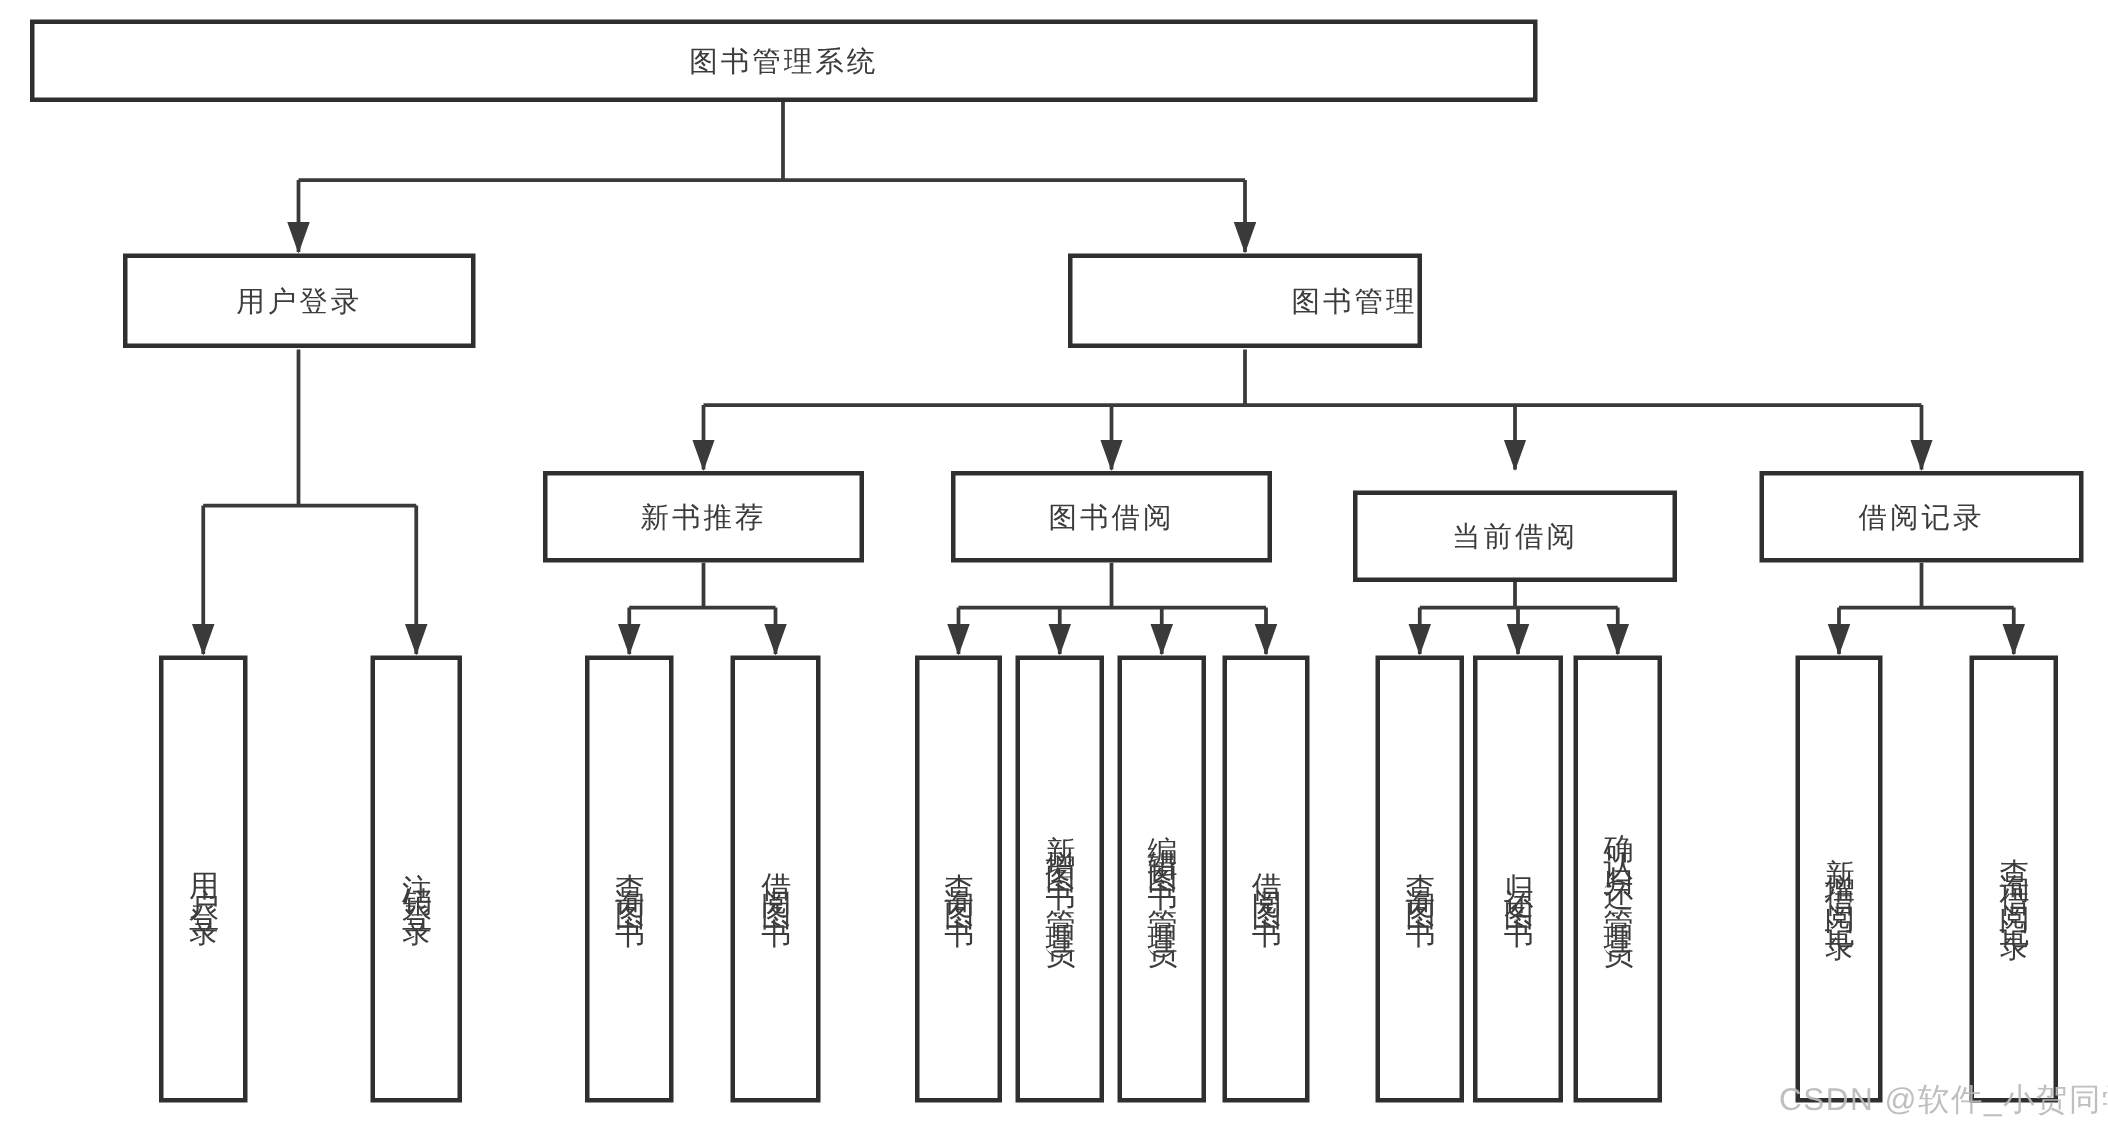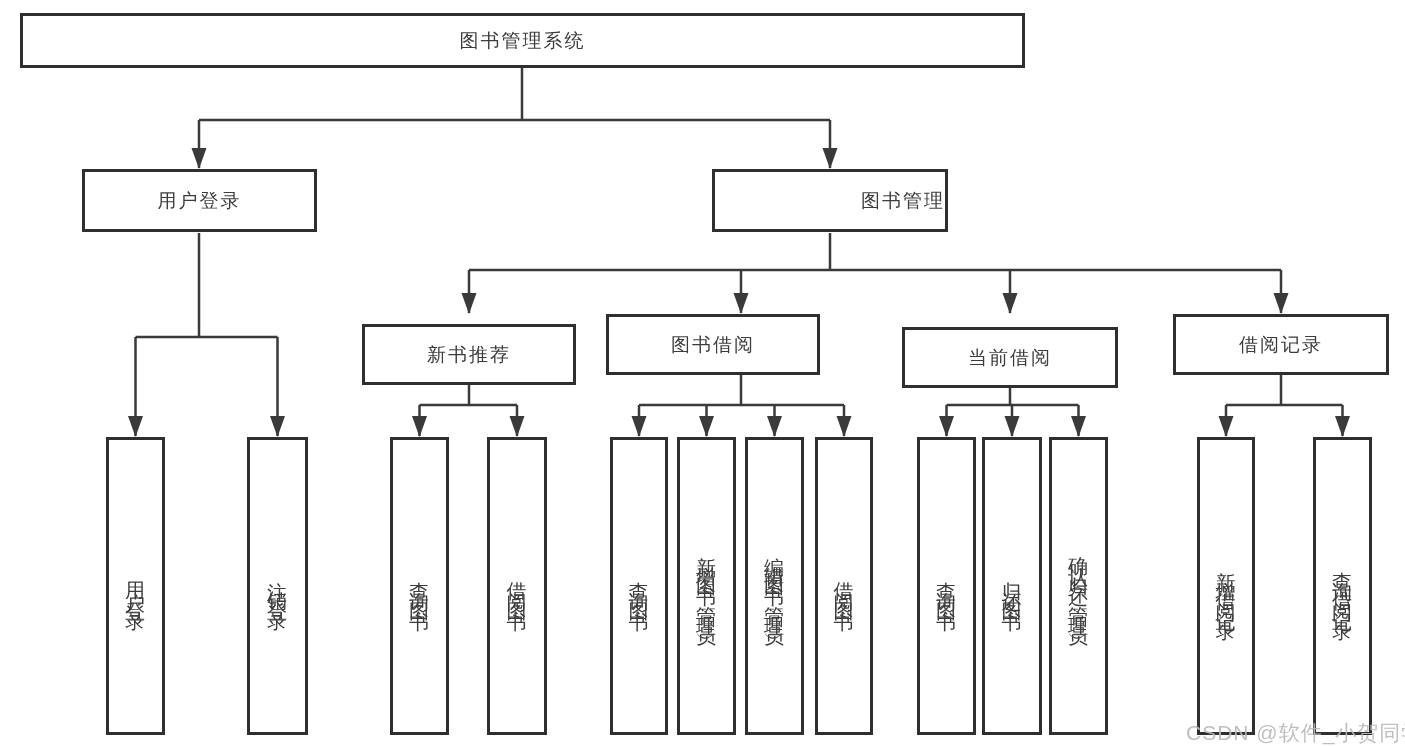--- a/index.html
+++ b/index.html
@@ -108,24 +108,24 @@
     <span>图书管理系统</span>
   </div>
 
   <div class="node h" style="left:82px; top:169px; width:235px; height:63px;">
     <span>用户登录</span>
   </div>
   <div class="node h" style="left:712px; top:169px; width:236px; height:63px;justify-content:flex-end;">
     <span>图书管理</span>
   </div>
 
-  <div class="node h" style="left:362px; top:324px; width:214px; height:61px;text-align:center;">
+  <div class="node h" style="left:362px; top:314px; width:214px; height:61px;text-align:center;">
     <span>新书推荐</span>
   </div>
-  <div class="node h" style="left:606px; top:314px; width:214px; height:61px;">
+  <div class="node h" style="left:634px; top:314px; width:214px; height:61px;">
     <span>图书借阅</span>
   </div>
   <div class="node h" style="left:902px; top:314px; width:216px; height:61px;margin-top:13px;">
     <span>当前借阅</span>
   </div>
   <div class="node h" style="left:1173px; top:314px; width:216px; height:61px;">
     <span>借阅记录</span>
   </div>
 
   <div class="node v" style="left:106px; top:437px; width:59px; height:298px;">

